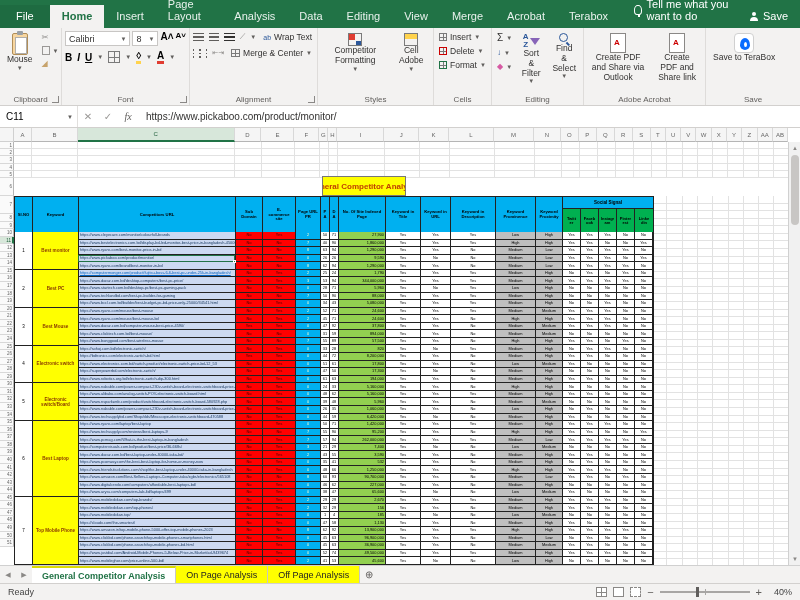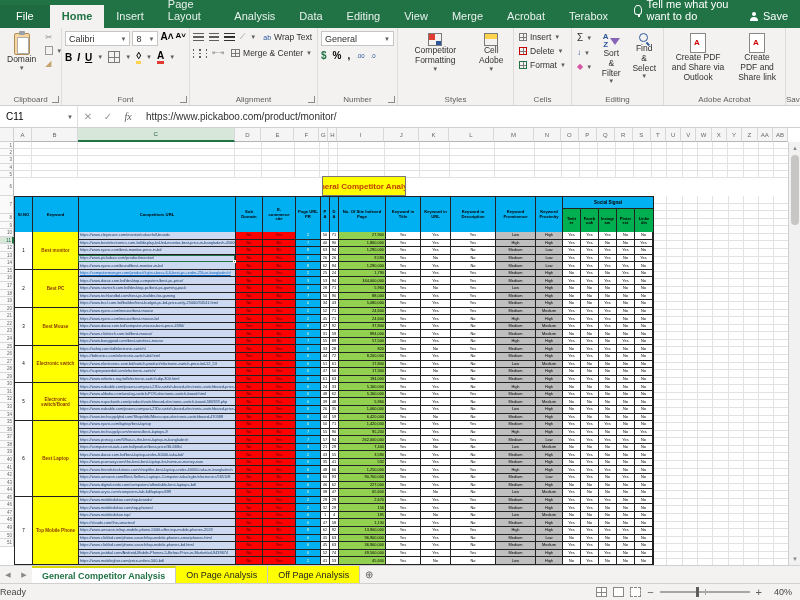--- a/index.html
+++ b/index.html
@@ -109,21 +109,21 @@
   
   #tabbar { position:absolute; left:0; top:565px; width:800px; height:18px; background:#f3f2f1; border-top:1px solid #d0d0d0; display:flex; align-items:stretch; font-size:9px; }
   .navarr { width:16px; display:flex; align-items:center; justify-content:center; color:#8a8886; font-size:7px; }
   .stab { padding:0 10px; display:flex; align-items:center; border-right:1px solid #c8c6c4; cursor:pointer; }
   .stab.active { background:#fff; color:#217346; font-weight:bold; border-top:2px solid #d8d800; }
   .stab.colored { background:#ffff00; color:#222; }
   .addsheet { width:18px; display:flex; align-items:center; justify-content:center; color:#605e5c; font-size:10px; }
 
   
   #statusbar { position:absolute; left:0; top:583px; width:800px; height:17px; background:#f3f2f1; border-top:1px solid #d2d0ce; display:flex; align-items:center; font-size:9px; color:#444; }
-  #ready { }
+  #ready { padding-left:8px; }
   #statusright { margin-left:auto; display:flex; align-items:center; gap:6px; padding-right:8px; }
   .viewico { width:11px; height:10px; border:1px solid #8a8886; background:#fff; }
   .viewico.v1 { background:linear-gradient(#8a8886,#8a8886) 50% 0/1px 100% no-repeat,linear-gradient(#8a8886,#8a8886) 0 50%/100% 1px no-repeat,#fff; }
   .viewico.v3 { border-style:dashed; }
   .zoomtrack { position:relative; width:90px; height:2px; background:#a8a6a4; }
   .zoomtrack .zthumb { position:absolute; left:36px; top:-4px; width:3px; height:10px; background:#605e5c; }
   .zoomtrack .zmid { position:absolute; left:45px; top:-2px; width:1px; height:6px; background:#a8a6a4; }
   .zsign { font-size:11px; color:#605e5c; }
   #zoomlevel { min-width:24px; text-align:right; }
 </style>
@@ -151,21 +151,21 @@
     <div id="share">
         <span class="person"></span>
         <span>Save</span>
       </div>
   </div>
 
   <div id="ribbon">
     <div class="rgroup" style="width:62px">
       <div class="bigbtn">
           <span class="clipicon"></span>
-          <span>Domain</span>
+          <span>Mouse</span>
           <span class="arrow">▼</span>
         </div>
       <div class="stack">
         <div class="smallbtn">
             <span style="color:#8a8886">✂</span>
           </div>
         <div class="smallbtn">
             <span class="grid9" style="width:8px;height:9px;border-color:#9a9896;background:none"></span>
             <span class="arrow">▼</span>
           </div>
@@ -230,37 +230,20 @@
               <span class="grid9" style="width:9px;height:8px"></span>
               <span>Merge &amp; Center</span>
               <span class="arrow">▼</span>
             </span>
         </div>
       </div>
       <span class="glabel">Alignment</span>
         <span class="launcher"></span>
     </div>
 
-    <div class="rgroup" style="width:80px">
-      <div class="stack" style="width:100%">
-        <div class="combo">
-            <span>General</span>
-            <span class="arrow">▼</span>
-          </div>
-        <div style="display:flex;gap:6px;align-items:center;padding-top:2px">
-          <span class="chip" style="color:#217346">$</span>
-          <span class="chip">%</span>
-          <span class="chip">,</span>
-          <span style="font-size:6px;color:#2b579a">.00</span>
-          <span style="font-size:6px;color:#2b579a">.0</span>
-        </div>
-      </div>
-      <span class="glabel">Number</span>
-        <span class="launcher"></span>
-    </div>
 
     <div class="rgroup" style="width:116px">
       <div class="bigbtn">
           <span class="grid9" style="width:14px;height:13px;background:linear-gradient(#e03c31,#e03c31) 0 0/6px 6px no-repeat,linear-gradient(#2b579a,#2b579a) 7px 7px/6px 6px no-repeat"></span>
           <span>Competitor Formatting</span>
           <span class="arrow">▼</span>
         </div>
       <div class="bigbtn">
           <span class="grid9" style="width:14px;height:13px;background:linear-gradient(#ffd34d,#ffd34d) 0 0/14px 5px no-repeat"></span>
           <span>Cell Adobe</span>
@@ -327,20 +310,24 @@
           <span>Create PDF and Share via Outlook</span>
         </div>
       <div class="bigbtn">
           <span class="pdficon"></span>
           <span>Create PDF and Share link</span>
         </div>
       <span class="glabel">Adobe Acrobat</span>
     </div>
 
     <div class="rgroup" style="flex:1;border-right:none">
+      <div class="bigbtn">
+          <span class="teraicon"></span>
+          <span>Save to TeraBox</span>
+        </div>
       <span class="glabel">Save</span>
     </div>
   </div>
 
   <div id="fbar">
     <div id="namebox">
         <span>C11</span>
         <span class="dd">▼</span>
       </div>
     <span class="fbtn">✕</span>

